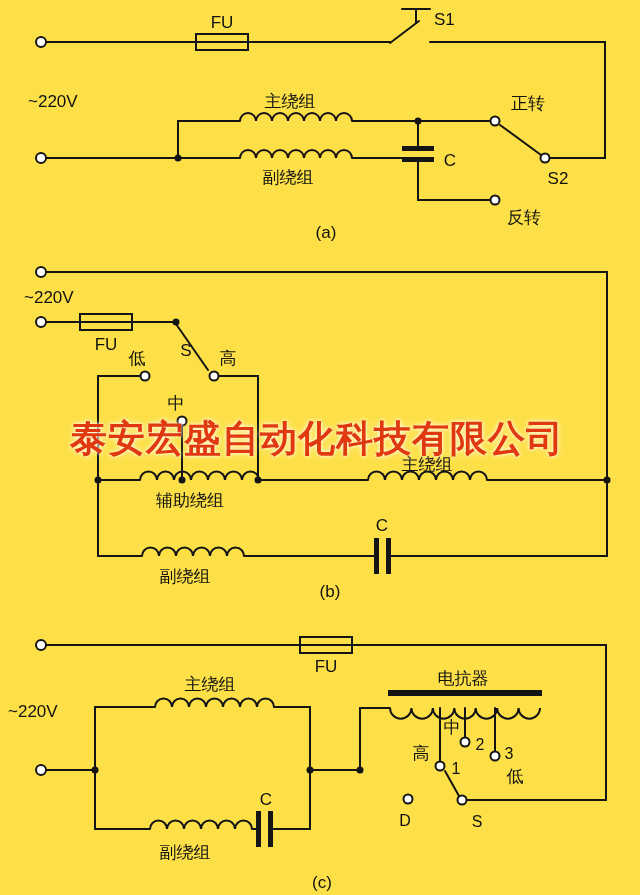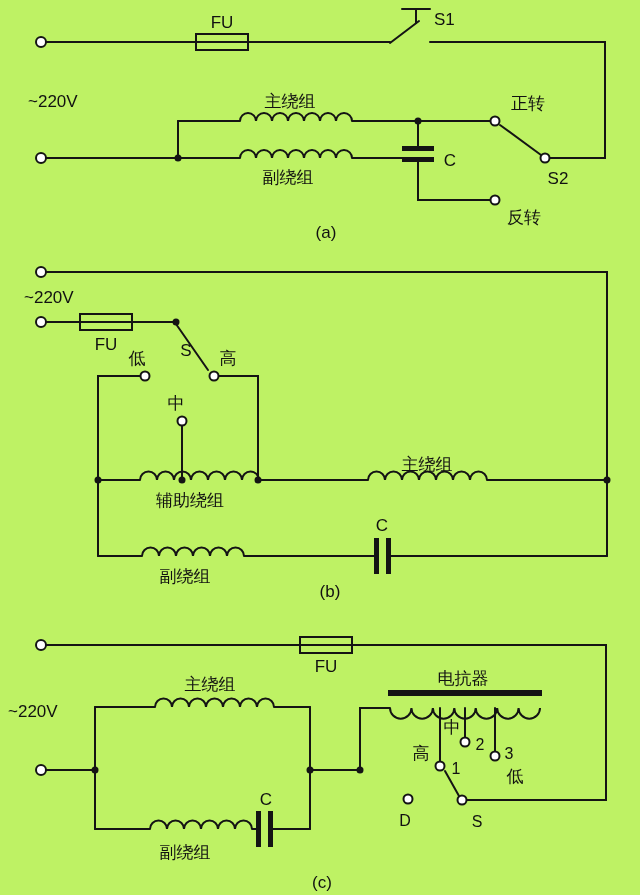--- a/index.html
+++ b/index.html
@@ -1,19 +1,19 @@
 <!DOCTYPE html>
 <html><head>
 <meta charset="utf-8">
 <style>
   html,body{margin:0;padding:0;background:#ffffff;}
   .page{
     position:relative;
     width:640px;height:895px;
-    background:#bef264;
+    background:#fde047;
     font-family:"Liberation Sans", sans-serif;
     overflow:hidden;
   }
   svg{position:absolute;left:0;top:0;}
   .wire{stroke:#141414;stroke-width:2;fill:none;stroke-linecap:round;}
   .coil{stroke:#141414;stroke-width:2;fill:none;}
   .box{stroke:#141414;stroke-width:2;fill:none;}
   .term{stroke:#141414;stroke-width:2;fill:#ffffff;}
   .dot{fill:#141414;stroke:none;}
   .plate{fill:#141414;stroke:none;}
@@ -164,13 +164,16 @@
     <text class="lbl-sm mid" x="509" y="759">3</text>
     <text class="lbl mid" x="515" y="782">低</text>
     <text class="lbl-sm mid" x="405" y="826">D</text>
     <text class="lbl-sm mid" x="477" y="827">S</text>
     <text class="lbl mid" x="266" y="805">C</text>
     <text class="lbl mid" x="185" y="858">副绕组</text>
     <text class="lbl mid" x="322" y="888">(c)</text>
   </g>
 </svg>
 
+<div class="watermark">
+  <span>泰安宏盛自动化科技有限公司</span>
+</div>
 </div>
 
 </body></html>

